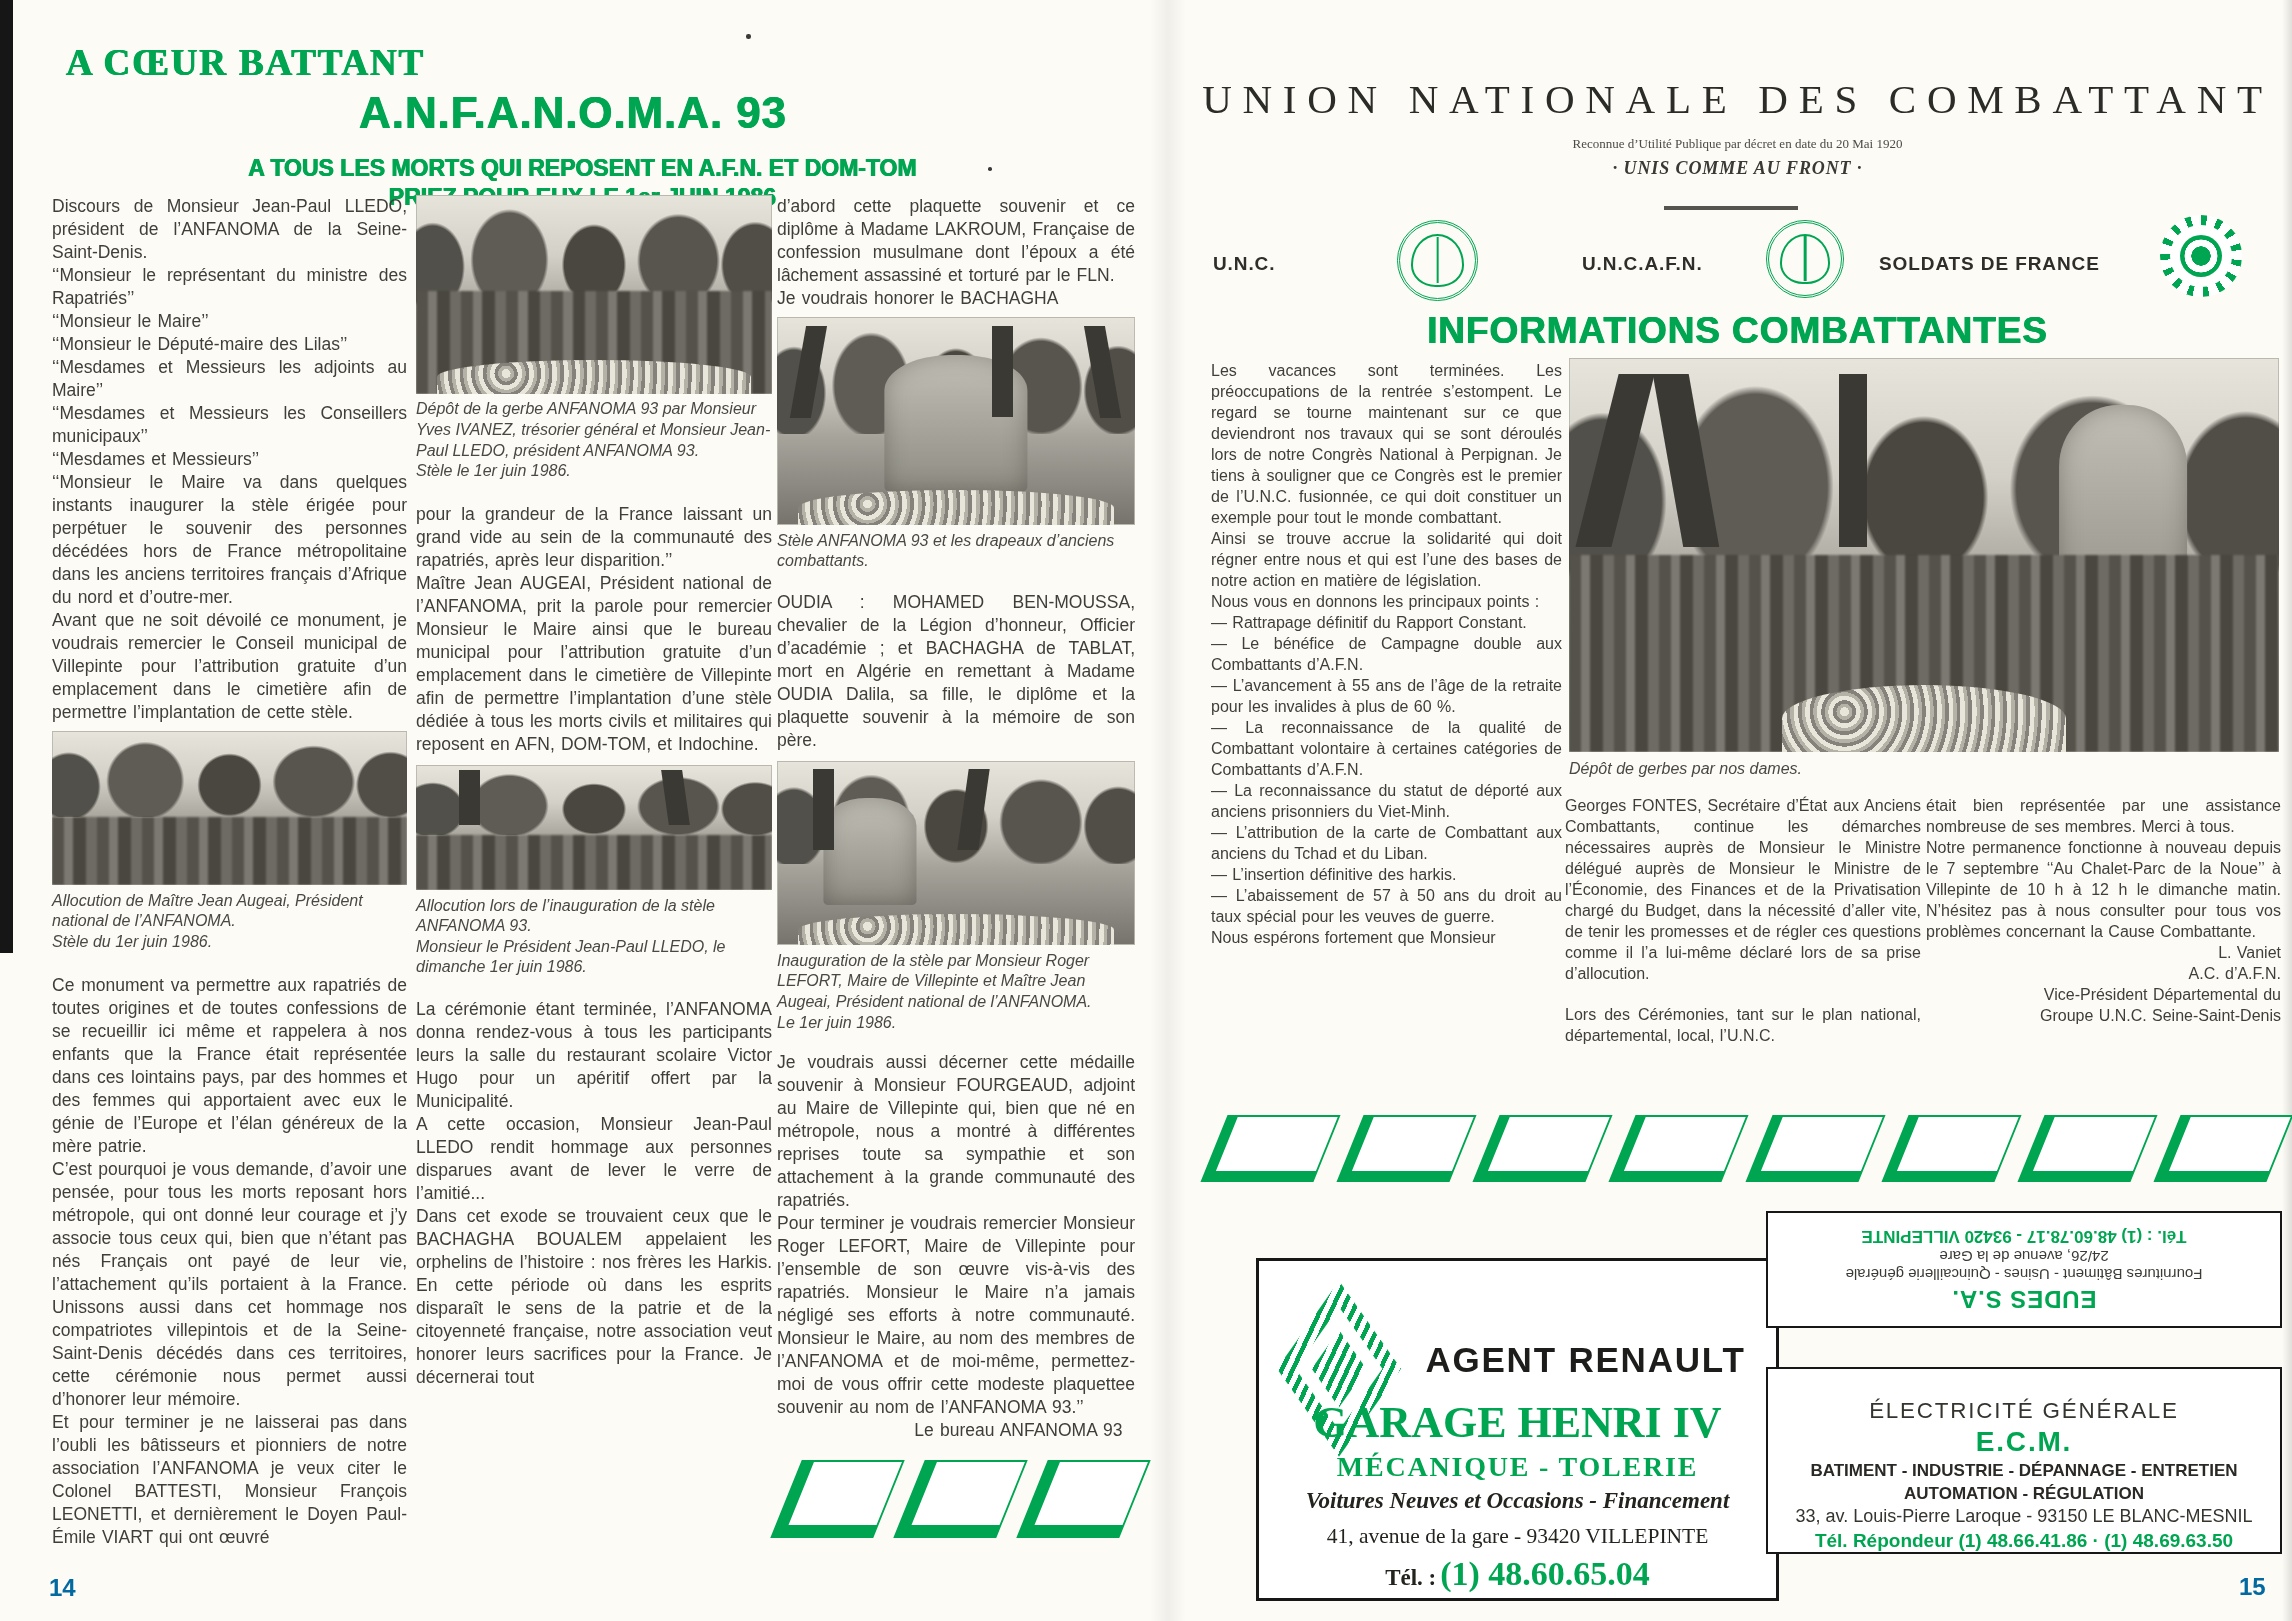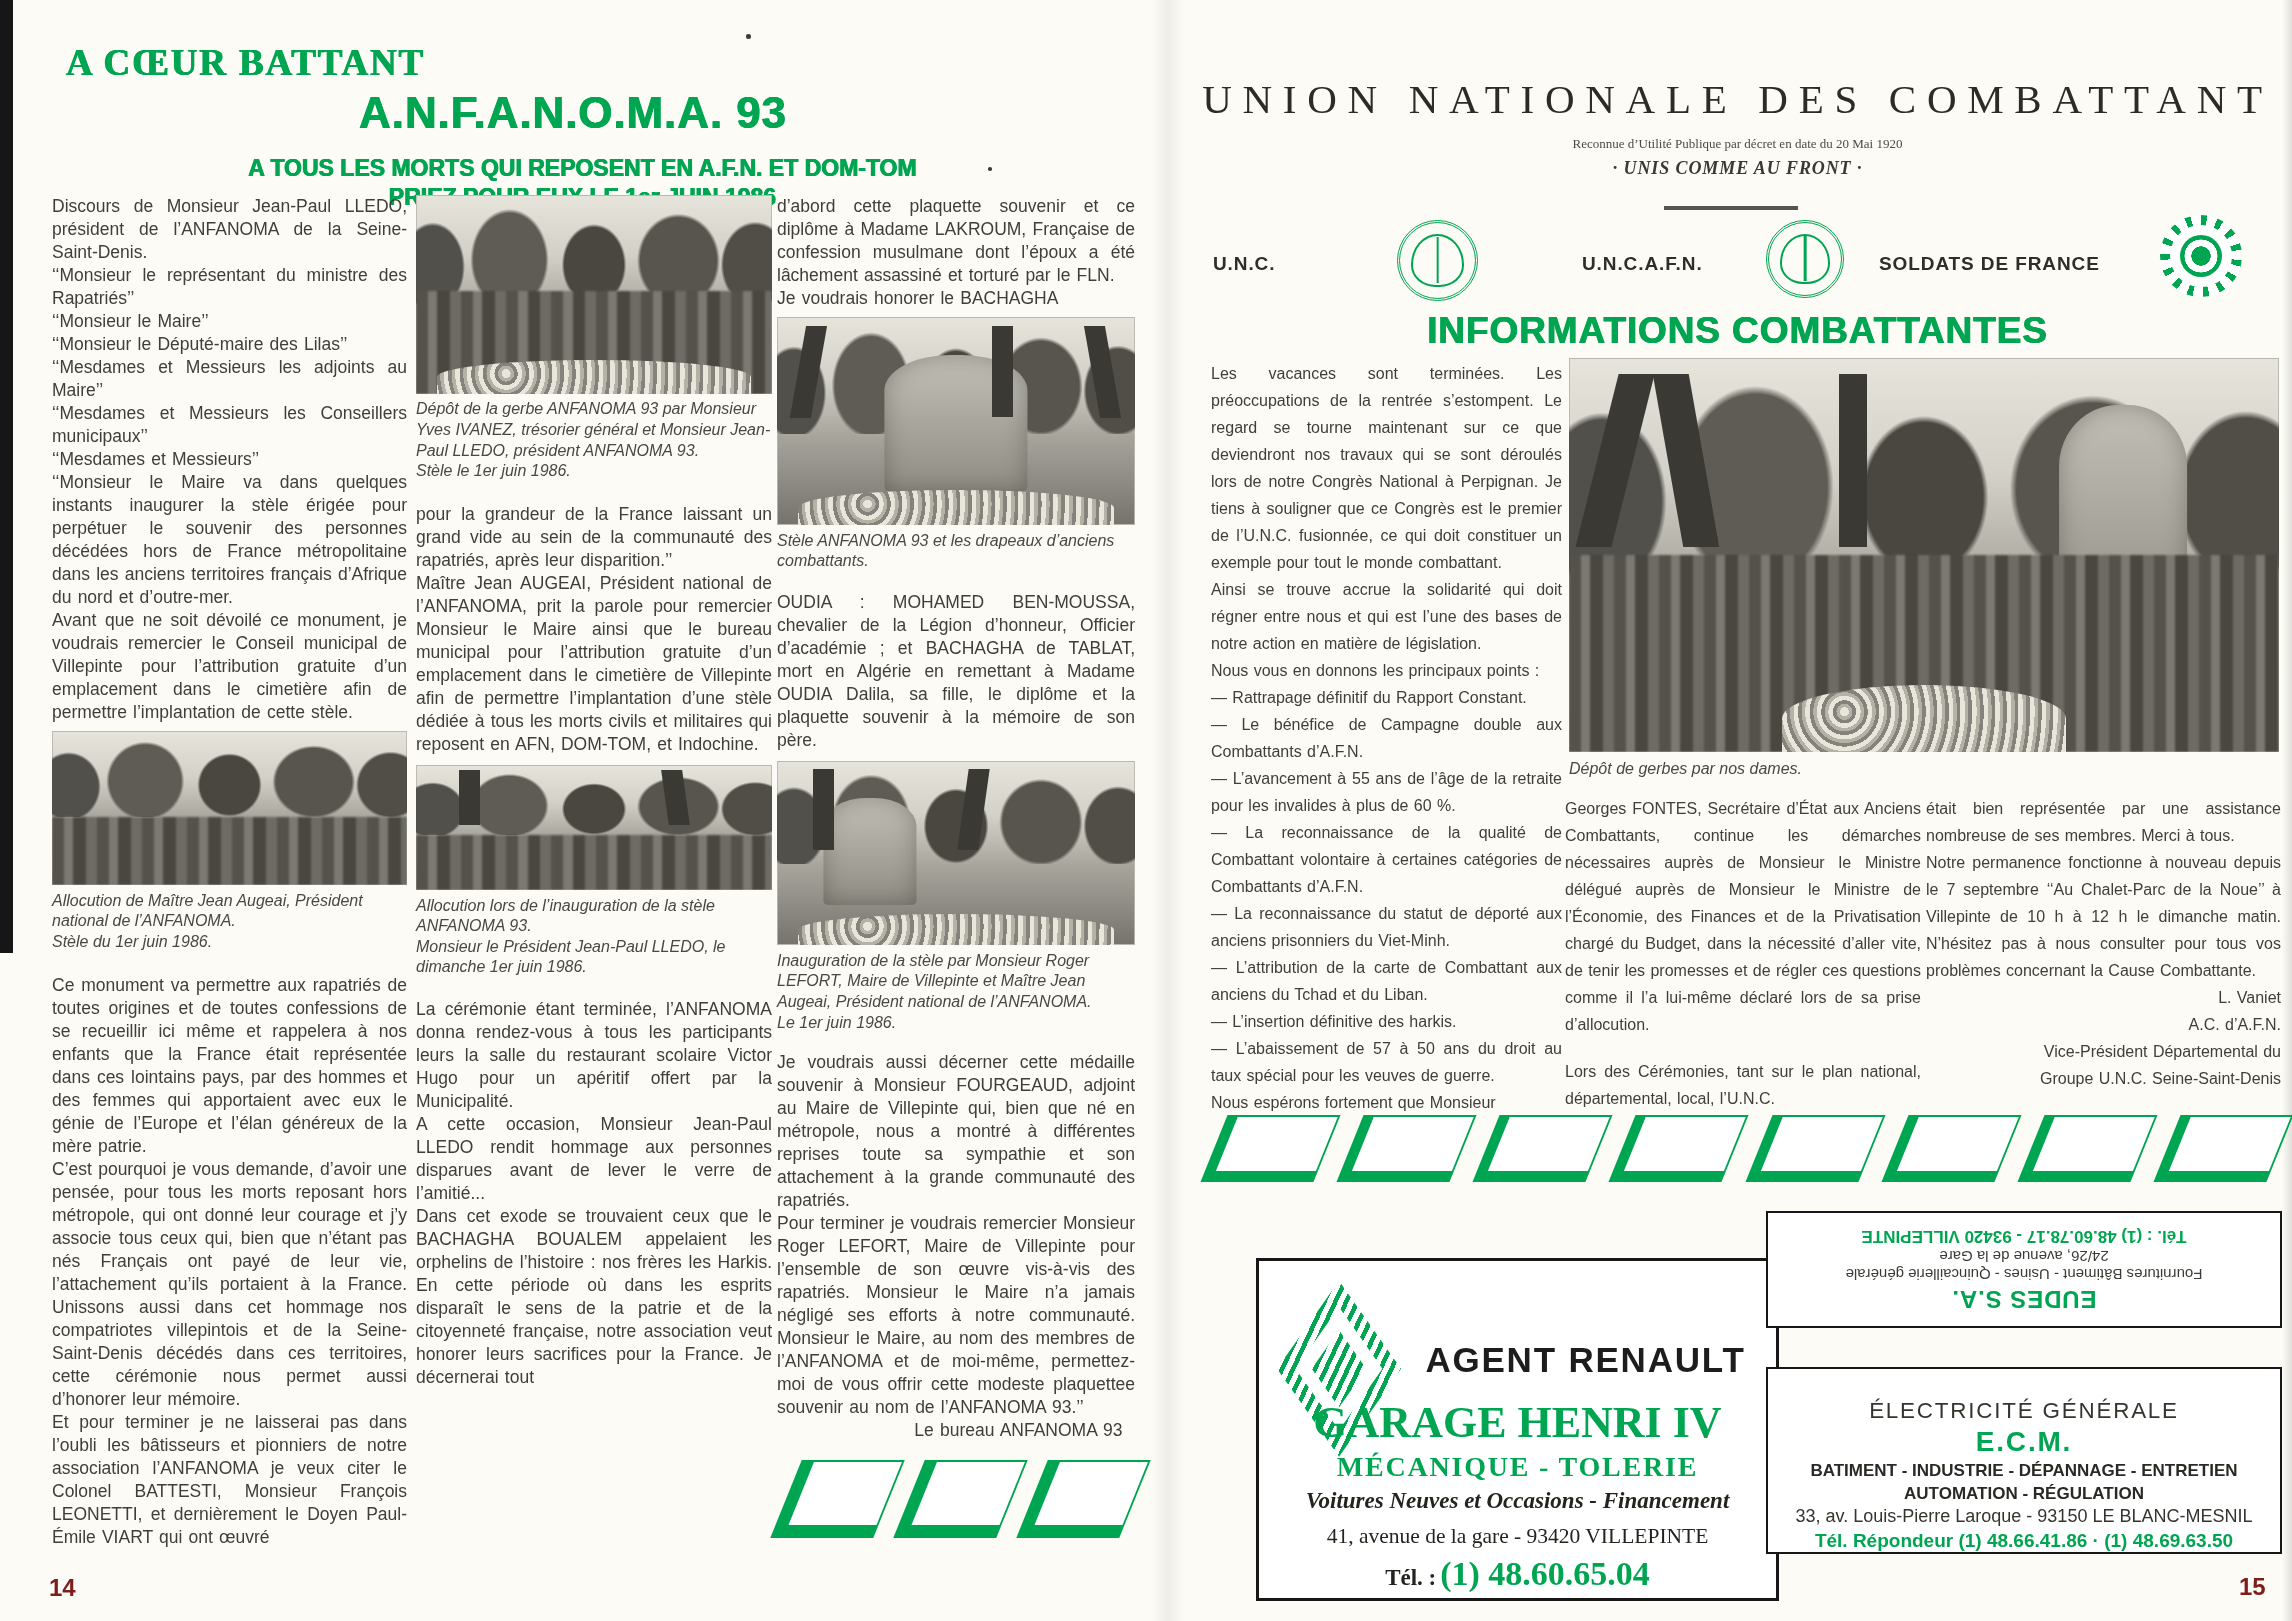--- a/index.html
+++ b/index.html
@@ -8,42 +8,42 @@
   
   .scan-strip{position:absolute;left:0;top:0;width:12.5px;height:953px;background:#161616;}
   .spine{position:absolute;left:1150px;top:0;width:36px;height:100%;
          background:linear-gradient(90deg,rgba(0,0,0,0) 0%,rgba(0,0,0,.05) 50%,rgba(0,0,0,0) 100%);}
   .edge-right{position:absolute;right:0;top:0;width:10.7px;height:100%;
          background:linear-gradient(270deg,rgba(0,0,0,.12),rgba(0,0,0,0));}
   .speck{position:absolute;background:#3a3a3a;border-radius:50%;}
 
   
   .body-l{font-size:17.5px;line-height:23px;text-align:justify;margin:0;word-spacing:1.3px;}
-  .body-r{font-size:16px;line-height:27px;text-align:justify;margin:0;word-spacing:0.9px;}
+  .body-r{font-size:16px;line-height:21px;text-align:justify;margin:0;word-spacing:0.9px;}
   .caption{font-style:italic;font-size:16px;line-height:20.6px;color:#4a4843;margin:5.4px 0 0 0;white-space:pre-line;}
   .caption-r{font-style:italic;font-size:16px;line-height:19.7px;color:#4a4843;}
   .fat{text-shadow:0.5px 0 currentColor,-0.5px 0 currentColor;text-align:center;}
 
   .col{position:absolute;top:195px;}
   .col1{left:52px;width:355px;}
   .col2{left:416px;width:356px;}
   .col3{left:777px;width:358px;}
   .colA{left:1211px;top:360px;width:351px;}
   .colB{left:1565px;top:795px;width:356px;}
   .colC{left:1926px;top:795px;width:355px;}
 
   
   .kicker{position:absolute;left:66px;top:41px;font-family:"Liberation Serif","DejaVu Serif",serif;
           font-weight:bold;font-size:37px;letter-spacing:1.8px;color:#00a551;}
   .anfa-title{position:absolute;left:0px;top:88px;width:1146px;text-align:center;
           font-weight:bold;font-size:44px;letter-spacing:0.9px;color:#00a551;}
   .subtitle{position:absolute;left:45px;top:154px;width:1075px;text-align:center;
           font-weight:bold;font-size:23px;line-height:29px;color:#00a551;}
 
-  .pagenum{position:absolute;font-weight:bold;font-size:24px;color:#7f1d1d;}
+  .pagenum{position:absolute;font-weight:bold;font-size:24px;color:#0369a1;}
 
   
   .photo{position:relative;overflow:hidden;
      background:linear-gradient(180deg,#e6e4db 0%,#d2d0c7 30%,#a5a39a 58%,#75736c 100%);
      box-shadow:0 0 0 0.9px #b9b7ae inset;}
   .ph-trees{position:absolute;top:4%;left:-4%;right:-4%;height:52%;
      background:radial-gradient(ellipse 14% 72% at 8% 62%,#52504a 0 55%,transparent 60%),
         radial-gradient(ellipse 17% 82% at 28% 55%,#5e5c55 0 55%,transparent 60%),
         radial-gradient(ellipse 14% 66% at 50% 60%,#49473f 0 55%,transparent 60%),
         radial-gradient(ellipse 18% 76% at 72% 56%,#57554e 0 55%,transparent 60%),

